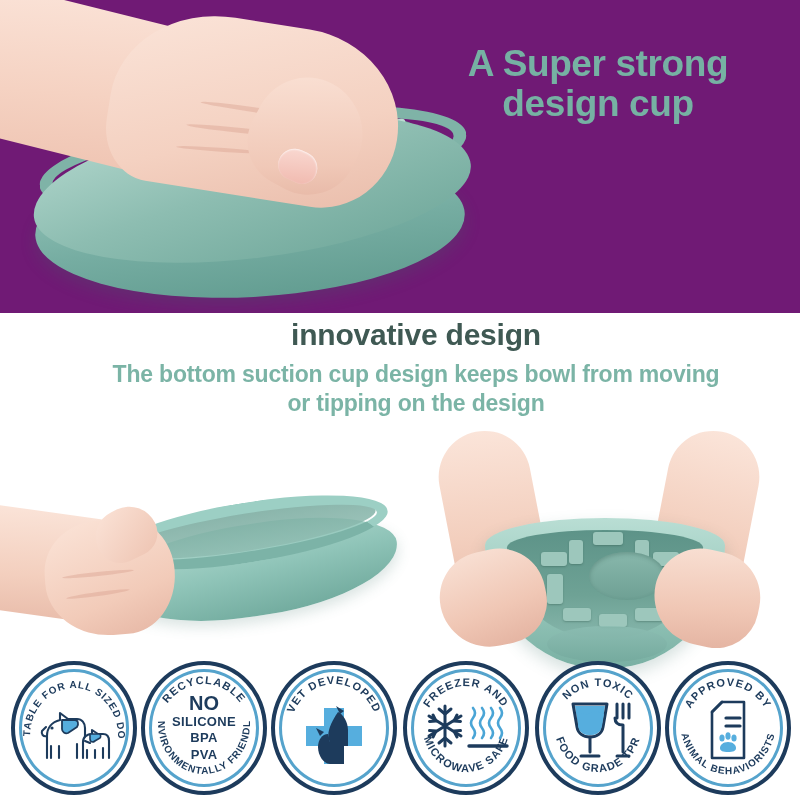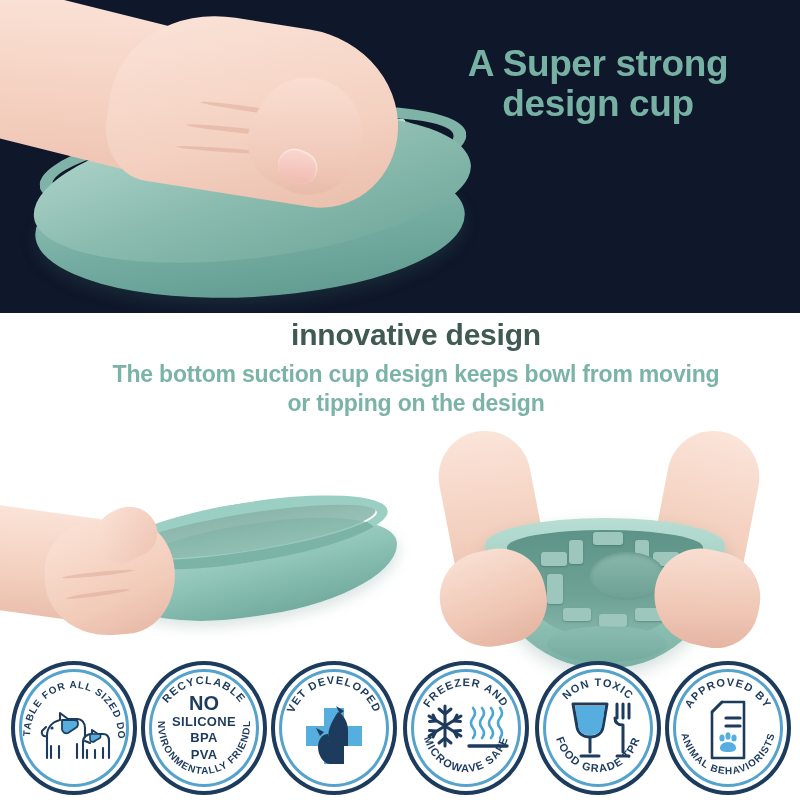--- a/index.html
+++ b/index.html
@@ -4,21 +4,21 @@
 <title>Pet Bowl Product Infographic</title>
 <style>
   * { margin:0; padding:0; box-sizing:border-box; }
   html,body { width:800px; height:800px; overflow:hidden; background:#ffffff;
               font-family:"Liberation Sans", sans-serif; }
 
   #page { position:relative; width:800px; height:800px; background:#ffffff; }
 
   
   #top-panel { position:absolute; left:0; top:0; width:800px; height:313px;
-               background:#0f172a; overflow:hidden; }
+               background:#701a75; overflow:hidden; }
 
   .headline { position:absolute; right:22px; top:44px; text-align:center;
               width:360px; color:#76b1a3; font-weight:bold; font-size:37px;
               line-height:1.08; letter-spacing:-0.4px; }
   .headline span { display:block; }
 
   
   #top-scene { position:absolute; left:-10px; top:0; width:500px; height:313px; }
 
   

